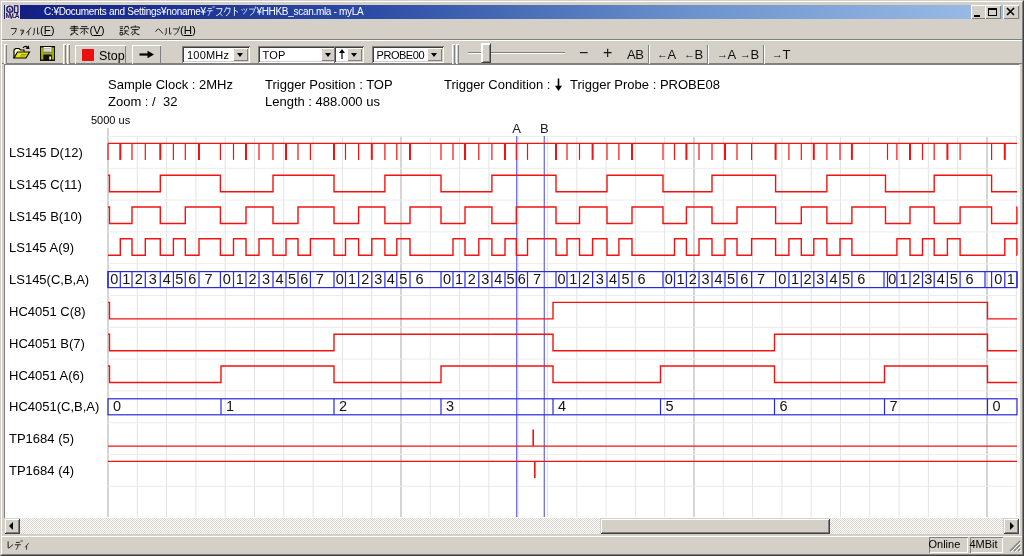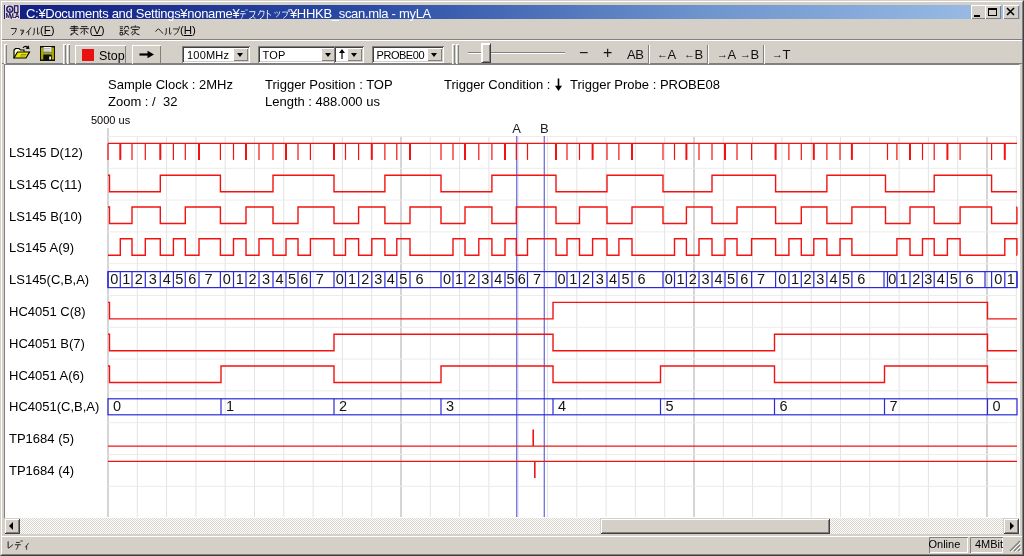--- a/index.html
+++ b/index.html
@@ -83,21 +83,21 @@
 
 <div class="abs" style="left:4px;top:4.5px;width:1016px;height:14.5px;background:linear-gradient(to right,#111e83,#2a4aa4 35%,#6c93cc 68%,#9fc0e8)"></div>
 
 <svg class="abs" style="left:5px;top:5px" width="15" height="14" viewBox="0 0 15 14">
  <rect x="0" y="0" width="15" height="14" fill="#eaD8e8"></rect>
  <circle cx="4.8" cy="4.2" r="3" fill="none" stroke="#232360" stroke-width="1.5"></circle>
  <path d="M4.8 2.8 L6.2 5.4 H3.4 Z" fill="#232360"></path>
  <rect x="9.5" y="0.8" width="3.4" height="6.8" fill="none" stroke="#232360" stroke-width="1.3"></rect>
  <text x="0.4" y="13" font-size="6.5" font-weight="bold" fill="#181848" font-family="Liberation Sans" textLength="14">MyLA</text>
 </svg>
-<div class="abs" style="left:26px;top:5.5px;font-size:13px;letter-spacing:-0.3px;color:#fff;white-space:nowrap">C:¥Documents and Settings¥noname¥<span style="color:#fff"><svg class="jc" style="width:9px;height:10.5px;margin-bottom:0px" viewBox="0 0 14 12" preserveAspectRatio="none">
+<div class="abs" style="left:44px;top:5.5px;font-size:10px;letter-spacing:-0.3px;color:#fff;white-space:nowrap">C:¥Documents and Settings¥noname¥<span style="color:#fff"><svg class="jc" style="width:9px;height:10.5px;margin-bottom:0px" viewBox="0 0 14 12" preserveAspectRatio="none">
         <use href="#j-de"></use>
       </svg><svg class="jc" style="width:8.5px;height:10.5px;margin-bottom:0px" viewBox="0 0 12 12" preserveAspectRatio="none">
         <use href="#j-su"></use>
       </svg><svg class="jc" style="width:8.5px;height:10.5px;margin-bottom:0px" viewBox="0 0 12 12" preserveAspectRatio="none">
         <use href="#j-ku"></use>
       </svg><svg class="jc" style="width:8px;height:10.5px;margin-bottom:0px" viewBox="0 0 12 12" preserveAspectRatio="none">
         <use href="#j-to"></use>
       </svg><svg class="jc" style="width:8px;height:10.5px;margin-bottom:0px" viewBox="0 0 12 12" preserveAspectRatio="none">
         <use href="#j-tu-s"></use>
       </svg><svg class="jc" style="width:8.5px;height:10.5px;margin-bottom:0px" viewBox="0 0 12 12" preserveAspectRatio="none">
@@ -531,17 +531,17 @@
 
 <div class="abs" style="left:2px;top:536px;width:1020px;height:1px;background:#fff"></div>
 <div class="abs" style="left:6px;top:536.5px;font-size:13px"><svg class="jc" style="width:8px;height:10.5px;margin-bottom:0px" viewBox="0 0 12 12" preserveAspectRatio="none">
       <use href="#j-re"></use>
     </svg><svg class="jc" style="width:9px;height:10.5px;margin-bottom:0px" viewBox="0 0 14 12" preserveAspectRatio="none">
       <use href="#j-de"></use>
     </svg><svg class="jc" style="width:7px;height:10.5px;margin-bottom:0px" viewBox="0 0 12 12" preserveAspectRatio="none">
       <use href="#j-i-s"></use>
     </svg></div>
 <div class="abs sunk1" style="left:928.5px;top:536.5px;width:39px;height:16px;font-size:11px;text-align:left;line-height:15.5px">Online</div>
-<div class="abs sunk1" style="left:969.5px;top:536.5px;width:33.5px;height:16px;font-size:11px;text-align:right;line-height:15.5px">4MBit</div>
+<div class="abs sunk1" style="left:969.5px;top:536.5px;width:33.5px;height:16px;font-size:11px;text-align:left;line-height:15.5px">4MBit</div>
 <svg class="abs" style="left:1009px;top:540px" width="12" height="12" viewBox="0 0 12 12">
     <path d="M11 1 L1 11 M11 5 L5 11 M11 9 L9 11" stroke="#808080" stroke-width="1.4"></path>
     <path d="M12 2 L2 12 M12 6 L6 12 M12 10 L10 12" stroke="#fff" stroke-width="1"></path>
   </svg>
 
 </body></html>

